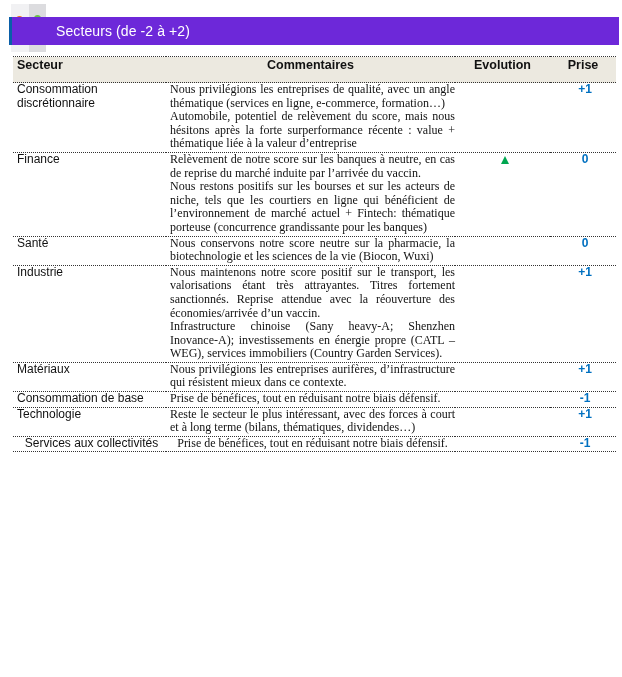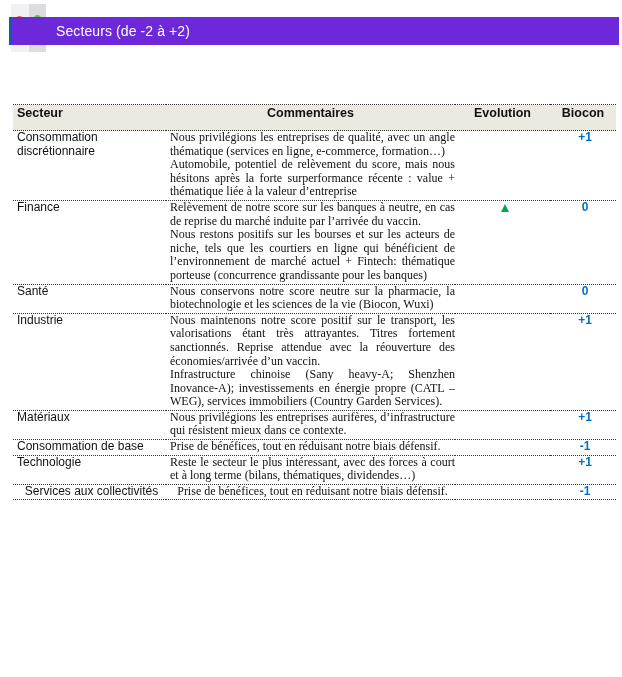--- a/index.html
+++ b/index.html
@@ -12,21 +12,21 @@
                     color: #ffffff; font-size: 14px; letter-spacing: 0.1px; }
 
     .logo { position: absolute; left: 11px; top: 4px; width: 35px; height: 48px; }
     .logo .half-l { position: absolute; left: 0; top: 0; width: 18px; height: 48px; background: #f1f1f3; }
     .logo .half-r { position: absolute; left: 18px; top: 0; width: 17px; height: 48px; background: #dcdcdf; }
     .dot { position: absolute; width: 7px; height: 7px; border-radius: 50%; box-sizing: border-box; }
     .dot.o { border: 2px solid #f26a1b; background: #f7d0b8; }
     .dot.g { border: 2px solid #6cc24a; background: #d3efc7; }
 
     table.sectors { position: absolute; left: 13px; top: 56px; width: 603px;
-                    border-collapse: collapse; table-layout: fixed; font-size: 12px; margin-top: 48px; }
+                    border-collapse: collapse; table-layout: fixed; font-size: 12px; }
     table.sectors th { background: #ece9e0; font-weight: bold; font-size: 12.5px;
                        text-align: left; padding: 1px 0 0 4px; height: 24px; vertical-align: top;
                        border-top: 1px dotted #333; }
     table.sectors th.c { text-align: center; padding-left: 0; }
     table.sectors td { vertical-align: top; padding: 0 0 1px 4px; line-height: 13.6px;
                        border-top: 1px dotted #333; }
     table.sectors tr:last-child td { border-bottom: 1px dotted #333; text-align: center; }
     td.comment { text-align: justify; padding-right: 8px; font-family: Liberation Serif, serif; }
     td.evo { text-align: center; padding-left: 0; }
     td.score { text-align: center; padding-left: 0; color: #0070c0; font-weight: bold; }
@@ -57,21 +57,21 @@
     <col style="width:153px">
     <col style="width:289px">
     <col style="width:95px">
     <col style="width:66px">
   </colgroup>
   <thead>
     <tr>
       <th>Secteur</th>
       <th class="c">Commentaires</th>
       <th class="c">Evolution</th>
-      <th class="c">Biocon</th>
+      <th class="c">Prise</th>
     </tr>
   </thead>
   <tbody id="rows">
       <tr>
         <td>Consommation discrétionnaire</td>
         <td class="comment">
           <span class="para">Nous privilégions les entreprises de qualité, avec un angle thématique (services en ligne, e-commerce, formation…)</span>
           <span class="para">Automobile, potentiel de relèvement du score, mais nous hésitons après la forte surperformance récente : value + thématique liée à la valeur d’entreprise</span>
         </td>
         <td class="evo"></td>

